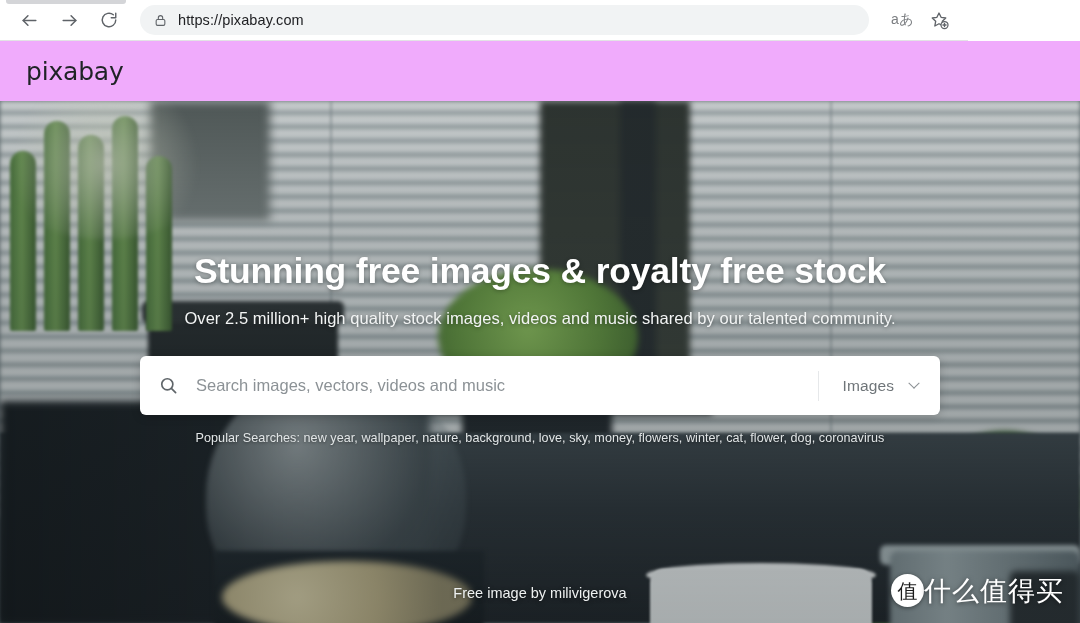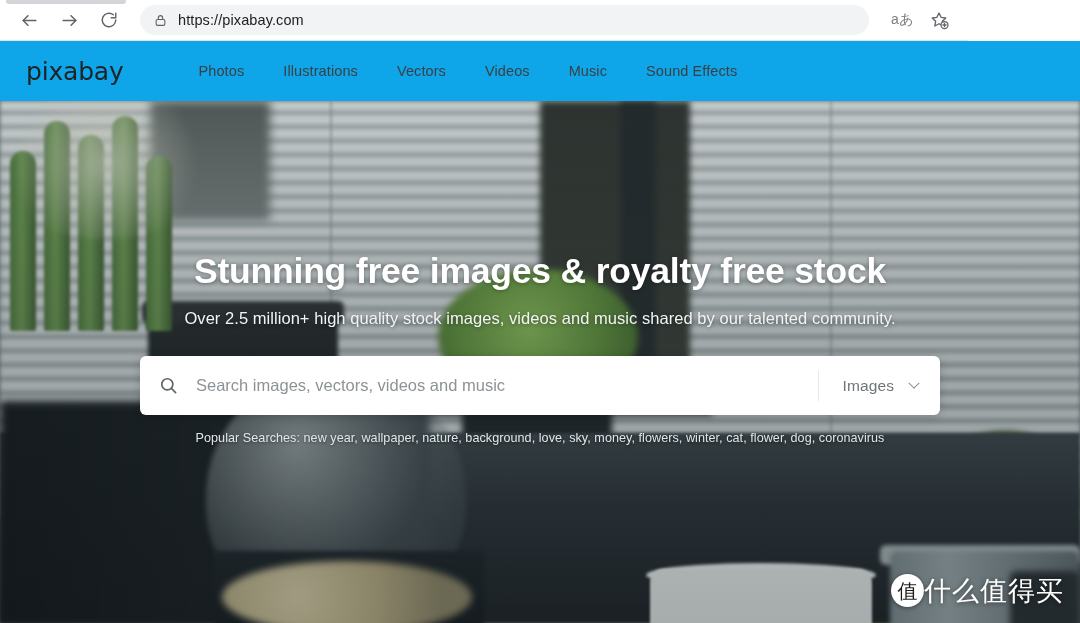--- a/index.html
+++ b/index.html
@@ -58,21 +58,21 @@
     padding: 0 10px;
     letter-spacing: .5px;
     white-space: nowrap;
   }
   .star-icon { width: 30px; height: 30px; display: flex; align-items: center; justify-content: center; }
 
   
   .site-header {
     position: absolute; top: 41px; left: 0;
     width: 1080px; height: 60px;
-    background: #0ea5e9;
+    background: #f0abfc;
     display: flex; align-items: center;
     padding: 0 24px 0 26px;
     z-index: 5;
   }
   .logo {
     font-size: 25px;
     font-weight: 500;
     color: #1f2326;
     letter-spacing: -0.2px;
     font-family: "DejaVu Sans", sans-serif;
@@ -416,28 +416,20 @@
           <line x1="18.6" y1="16.1" x2="18.6" y2="19.9"></line>
             <line x1="16.7" y1="18" x2="20.5" y2="18"></line>
         </svg>
       </span>
     </div>
   </div>
 
   <div class="site-header">
     <div class="logo">pixabay</div>
 
-    <nav class="main-nav">
-      <a class="nav-link">Photos</a>
-      <a class="nav-link">Illustrations</a>
-      <a class="nav-link">Vectors</a>
-      <a class="nav-link">Videos</a>
-      <a class="nav-link">Music</a>
-      <a class="nav-link">Sound Effects</a>
-    </nav>
 
   </div>
 
   <div class="hero">
 
     <div class="hero-photo">
       <div class="backdrop"></div>
       <div class="blind-cord" style="left:330px"></div>
       <div class="blind-cord" style="left:830px"></div>
       <div class="dark-panel2"></div>
@@ -499,20 +491,21 @@
           <span class="chev"></span>
         </div>
       </div>
 
       <div class="popular">
         <span class="plabel">Popular Searches:</span>
         <span> new year, wallpaper, nature, background, love, sky, money, flowers, winter, cat, flower, dog, coronavirus</span>
       </div>
     </div>
 
+    <div class="credit">Free image by milivigerova</div>
 
     <div class="watermark">
       <span class="wm-badge">值</span>
       <span class="wm-text">什么值得买</span>
     </div>
   </div>
 
 </div>
 
 </body></html>

